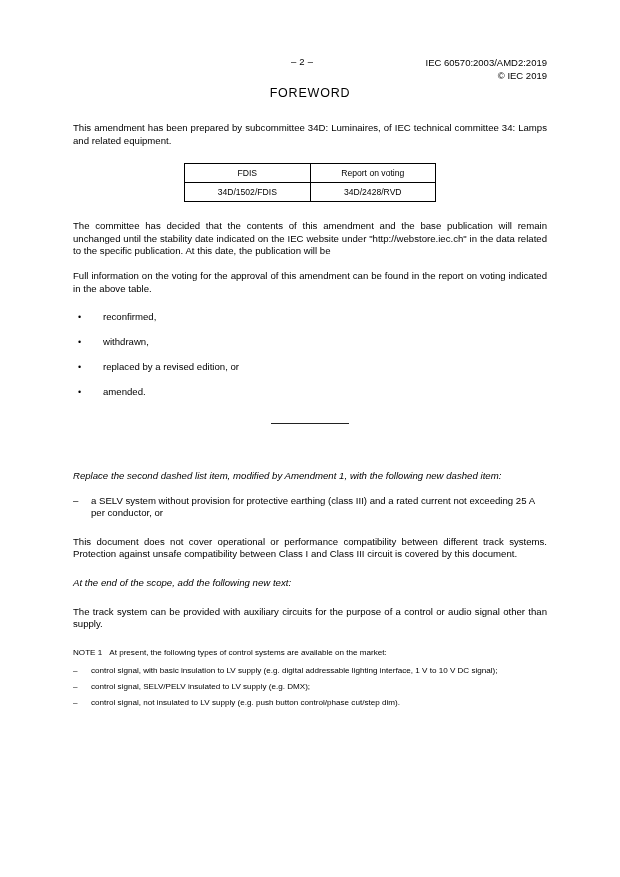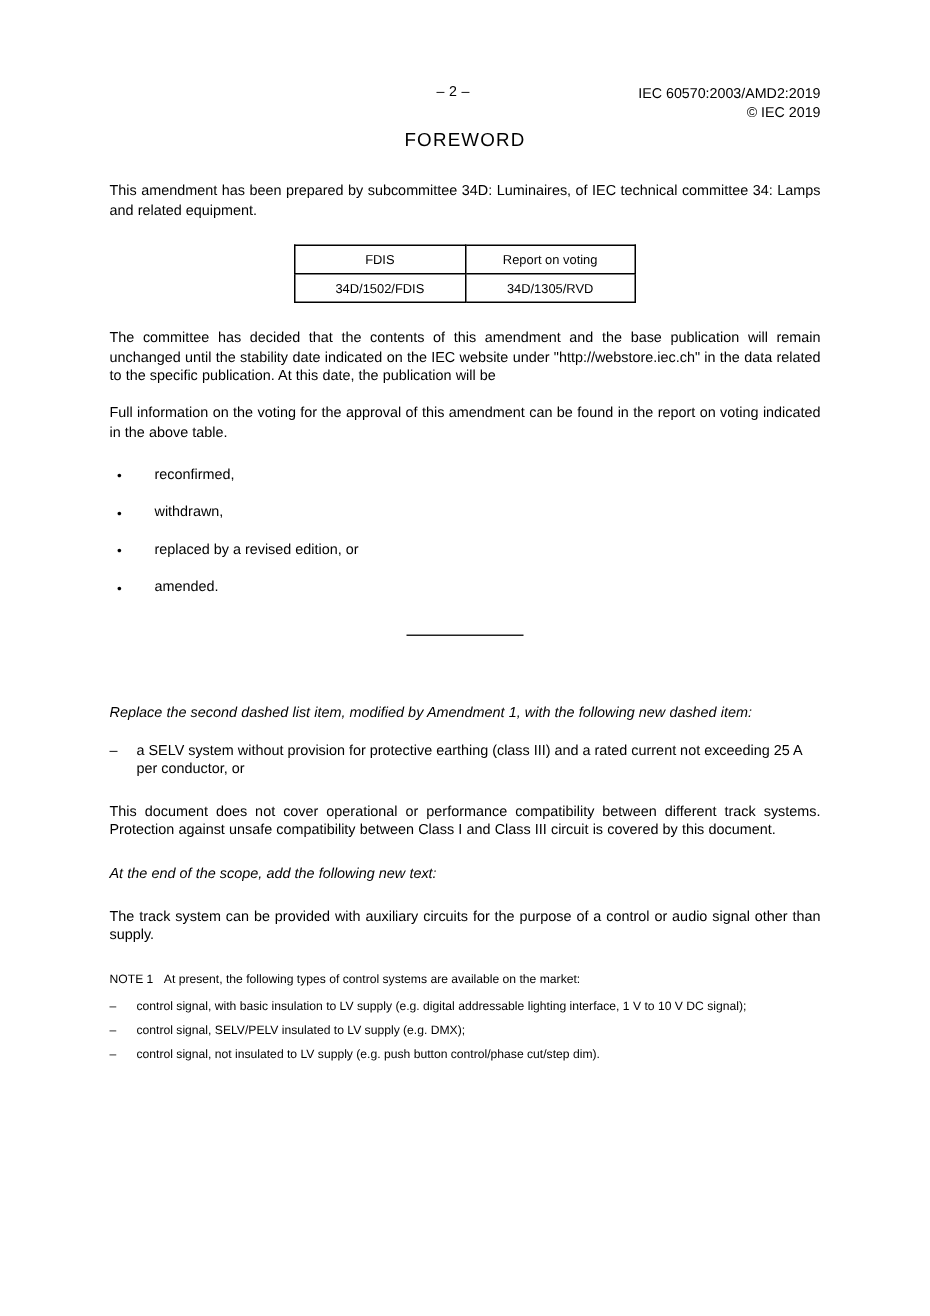--- a/index.html
+++ b/index.html
@@ -77,21 +77,21 @@
   p.body-text.italic { font-style: italic; }
 
   
   .doc-table-wrap {
     margin: 12px 0 18px 0;
     display: flex;
     justify-content: center;
   }
   table.doc-table {
     border-collapse: collapse;
-    width: 228px;
+    width: 252px;
     table-layout: fixed;
   }
   table.doc-table th,
   table.doc-table td {
     border: 1px solid #000000;
     font-size: 8.6px;
     font-weight: normal;
     text-align: center;
     padding: 3.5px 2px;
     line-height: 11px;
@@ -208,21 +208,21 @@
       <table class="doc-table">
         <thead>
           <tr>
             <th>FDIS</th>
             <th>Report on voting</th>
           </tr>
         </thead>
         <tbody>
           <tr>
             <td>34D/1502/FDIS</td>
-            <td>34D/1305/RVD</td>
+            <td>34D/2428/RVD</td>
           </tr>
         </tbody>
       </table>
     </div>
 
     <p class="body-text tight">The committee has decided that the contents of this amendment and the base publication will remain unchanged until the stability date indicated on the IEC website under "http://webstore.iec.ch" in the data related to the specific publication. At this date, the publication will be</p>
 
     <p class="body-text">Full information on the voting for the approval of this amendment can be found in the report on voting indicated in the above table.</p>
 
     <ul class="bullet-list">

